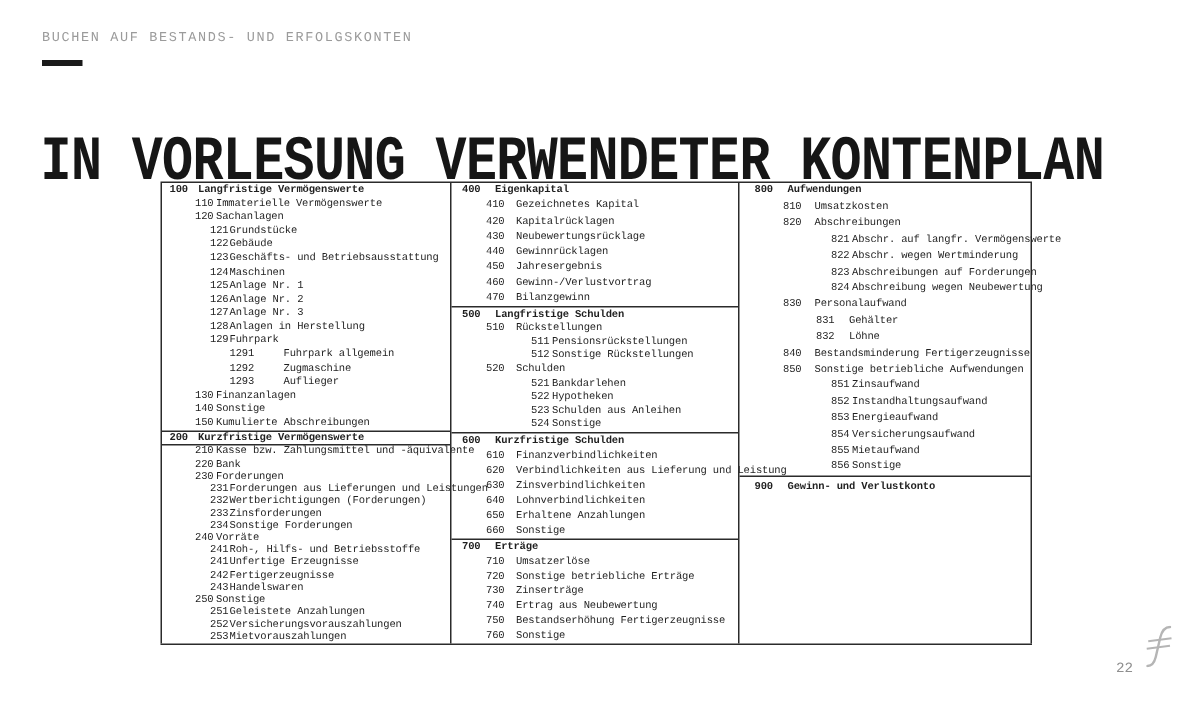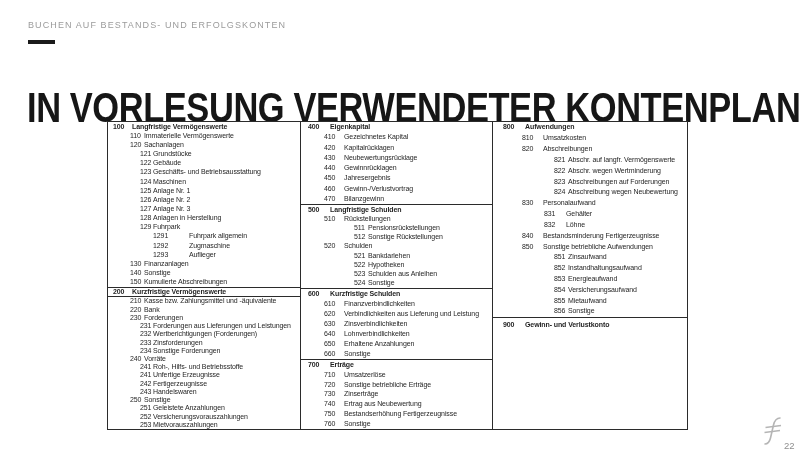--- a/index.html
+++ b/index.html
@@ -1,18 +1,18 @@
 <!DOCTYPE html>
 <html><head>
 <meta charset="utf-8">
 <style>
   html,body{margin:0;padding:0;background:#e8e8e8;}
   .slide{
     position:relative;width:800px;height:474px;background:#ffffff;
-    font-family:Liberation Sans, sans-serif;overflow:hidden;margin:0 auto;
+    font-family:Liberation Mono, monospace;overflow:hidden;margin:0 auto;
   }
   
   .kicker{
     position:absolute;left:28px;top:20px;
     font-size:9px;letter-spacing:1.1px;color:#9b9b9b;font-weight:400;
   }
   .kicker-bar{
     position:absolute;left:28px;top:40px;width:27px;height:3.5px;background:#1a1a1a;
   }
   .title{
@@ -51,21 +51,21 @@
   .c2 .l0{padding-left:7px;}  .c2 .l0 .num{min-width:22px;}
   .c2 .l1{padding-left:23px;} .c2 .l1 .num{min-width:20px;}
   .c2 .l2{padding-left:53px;} .c2 .l2 .num{min-width:14px;}
   .c3 .l0{padding-left:10px;} .c3 .l0 .num{min-width:22px;}
   .c3 .l1{padding-left:29px;} .c3 .l1 .num{min-width:21px;}
   .c3 .l2{padding-left:61px;} .c3 .l2 .num{min-width:14px;}
   .c3 .l3{padding-left:51px;} .c3 .l3 .num{min-width:22px;}
   
   .logo{position:absolute;left:762px;top:417px;width:22px;height:28px;}
   .page-number{
-    position:absolute;left:784px;top:440px;
+    position:absolute;left:744px;top:440px;
     font-size:9.5px;color:#8f8f8f;
   }
 </style>
 </head>
 <body>
 
 <div class="slide">
 
   <div class="kicker">BUCHEN AUF BESTANDS- UND ERFOLGSKONTEN</div>
   <div class="kicker-bar"></div>

